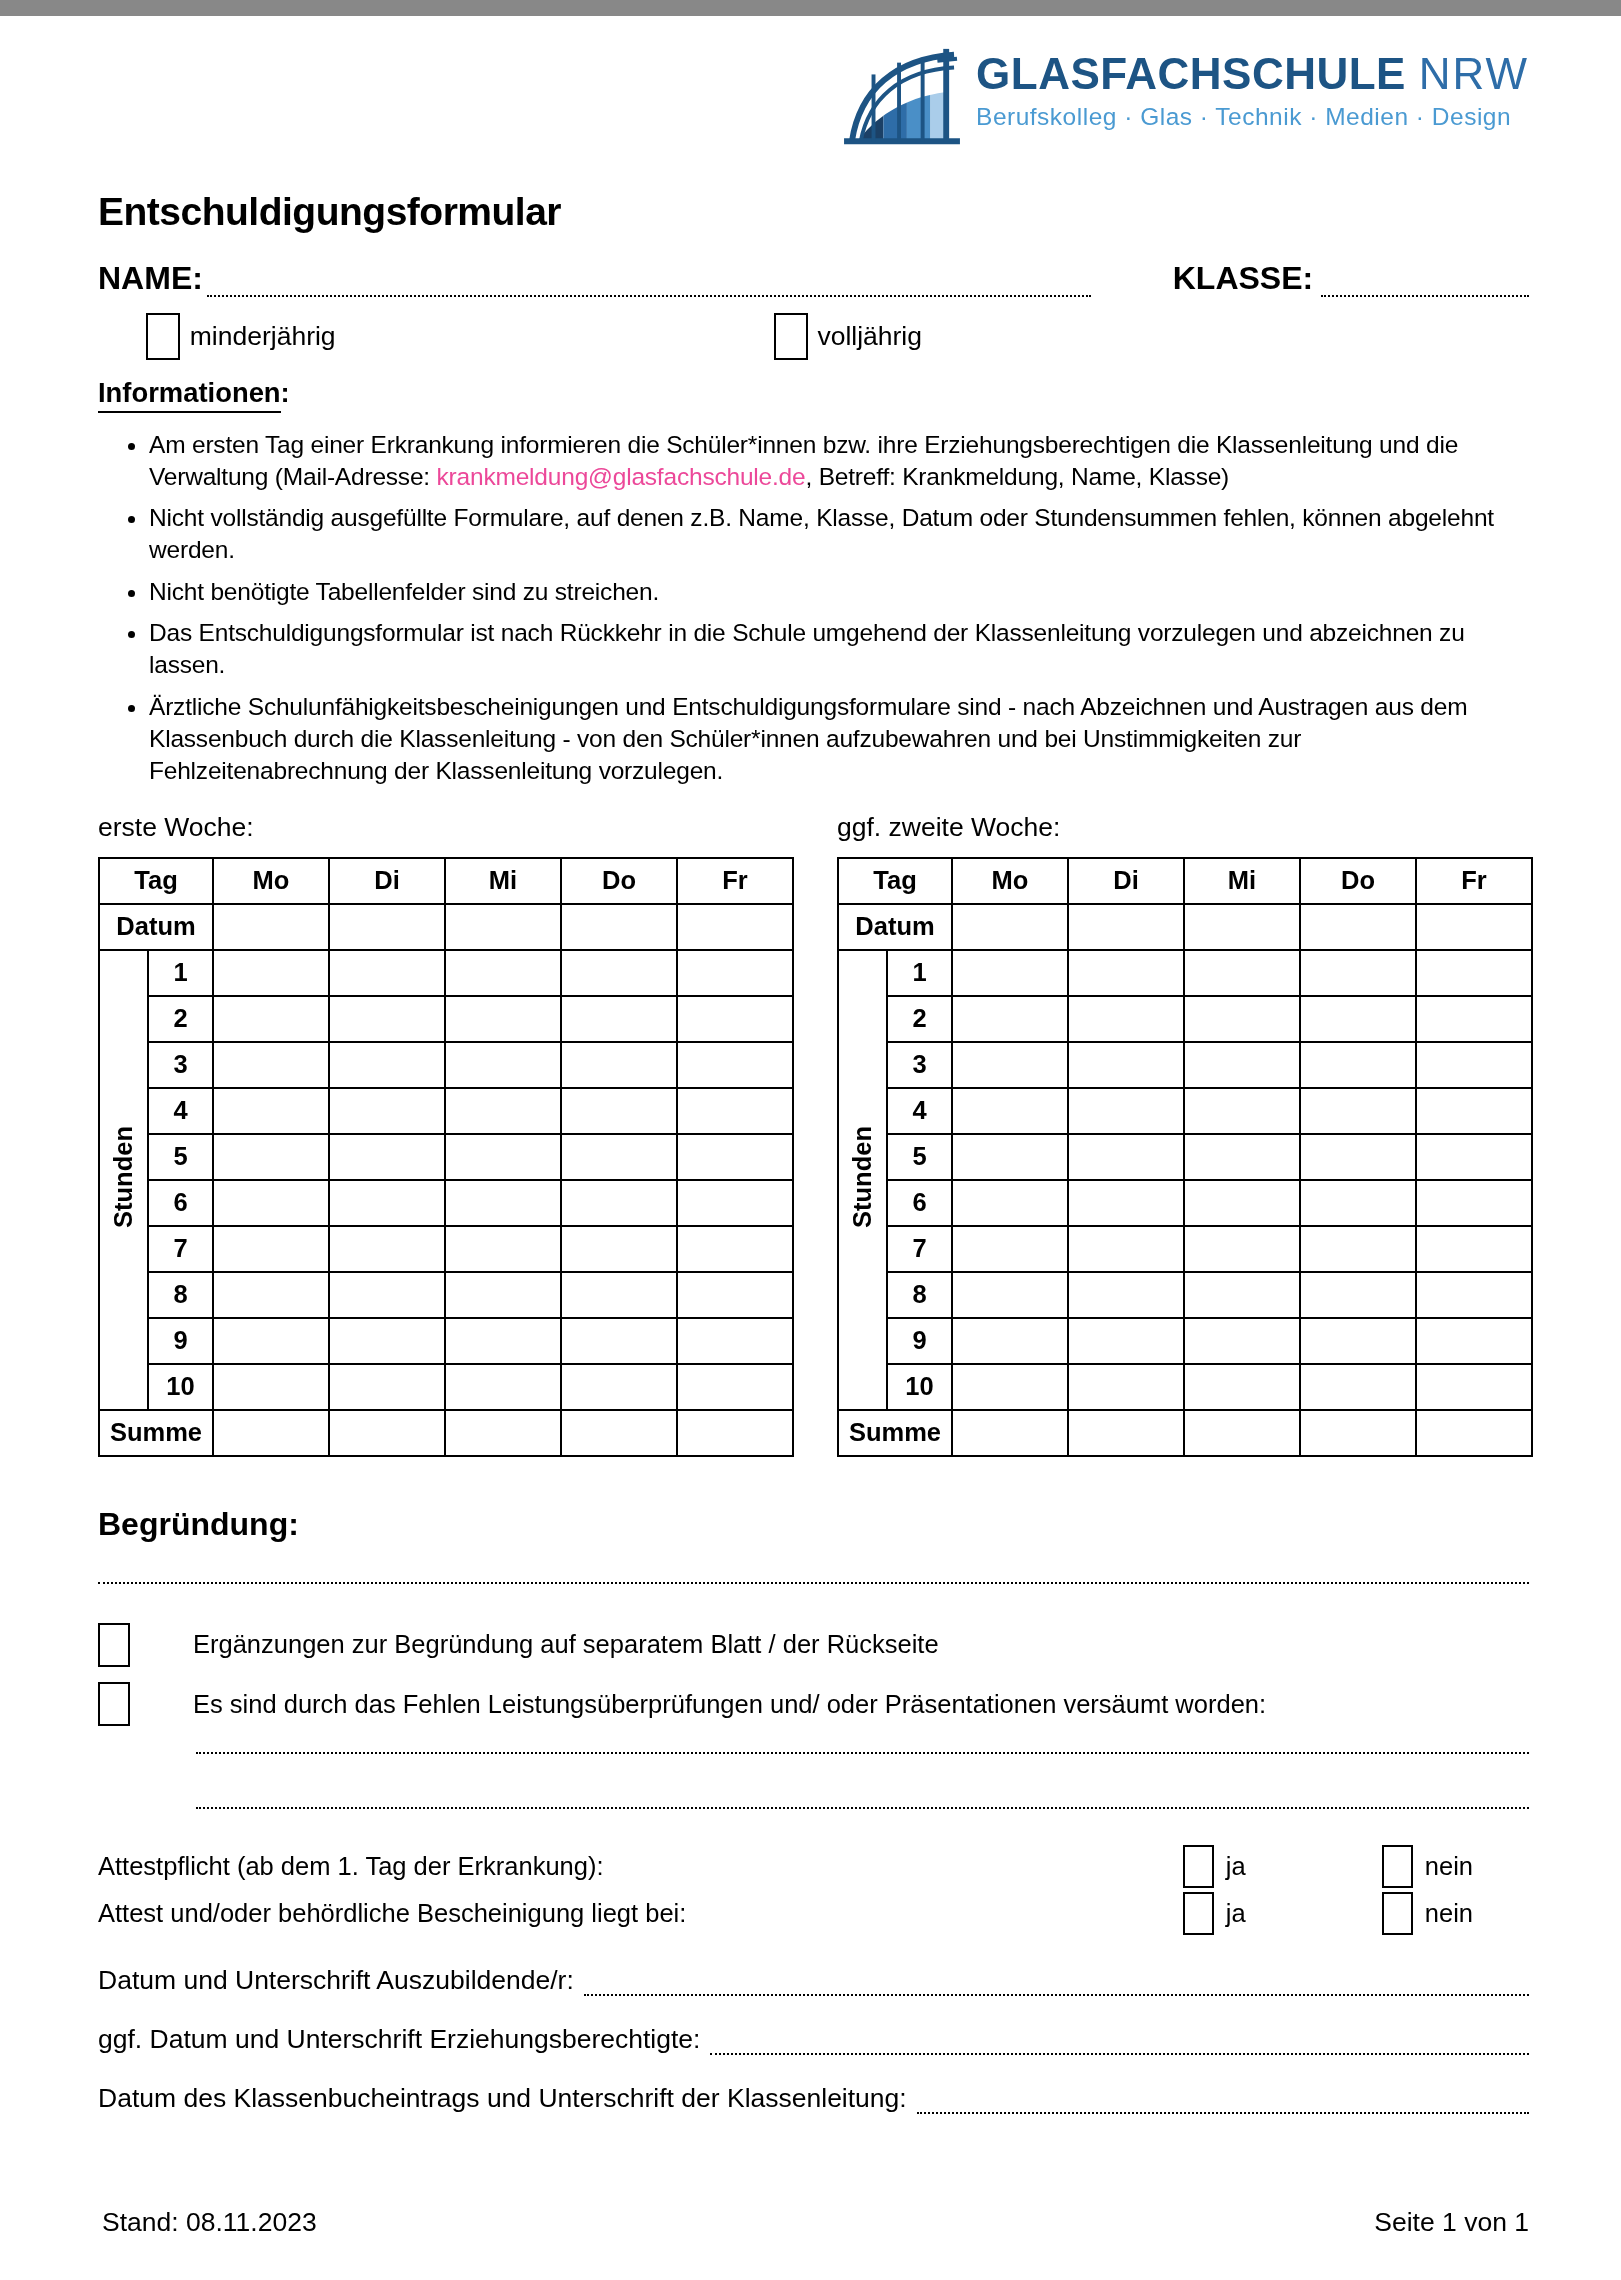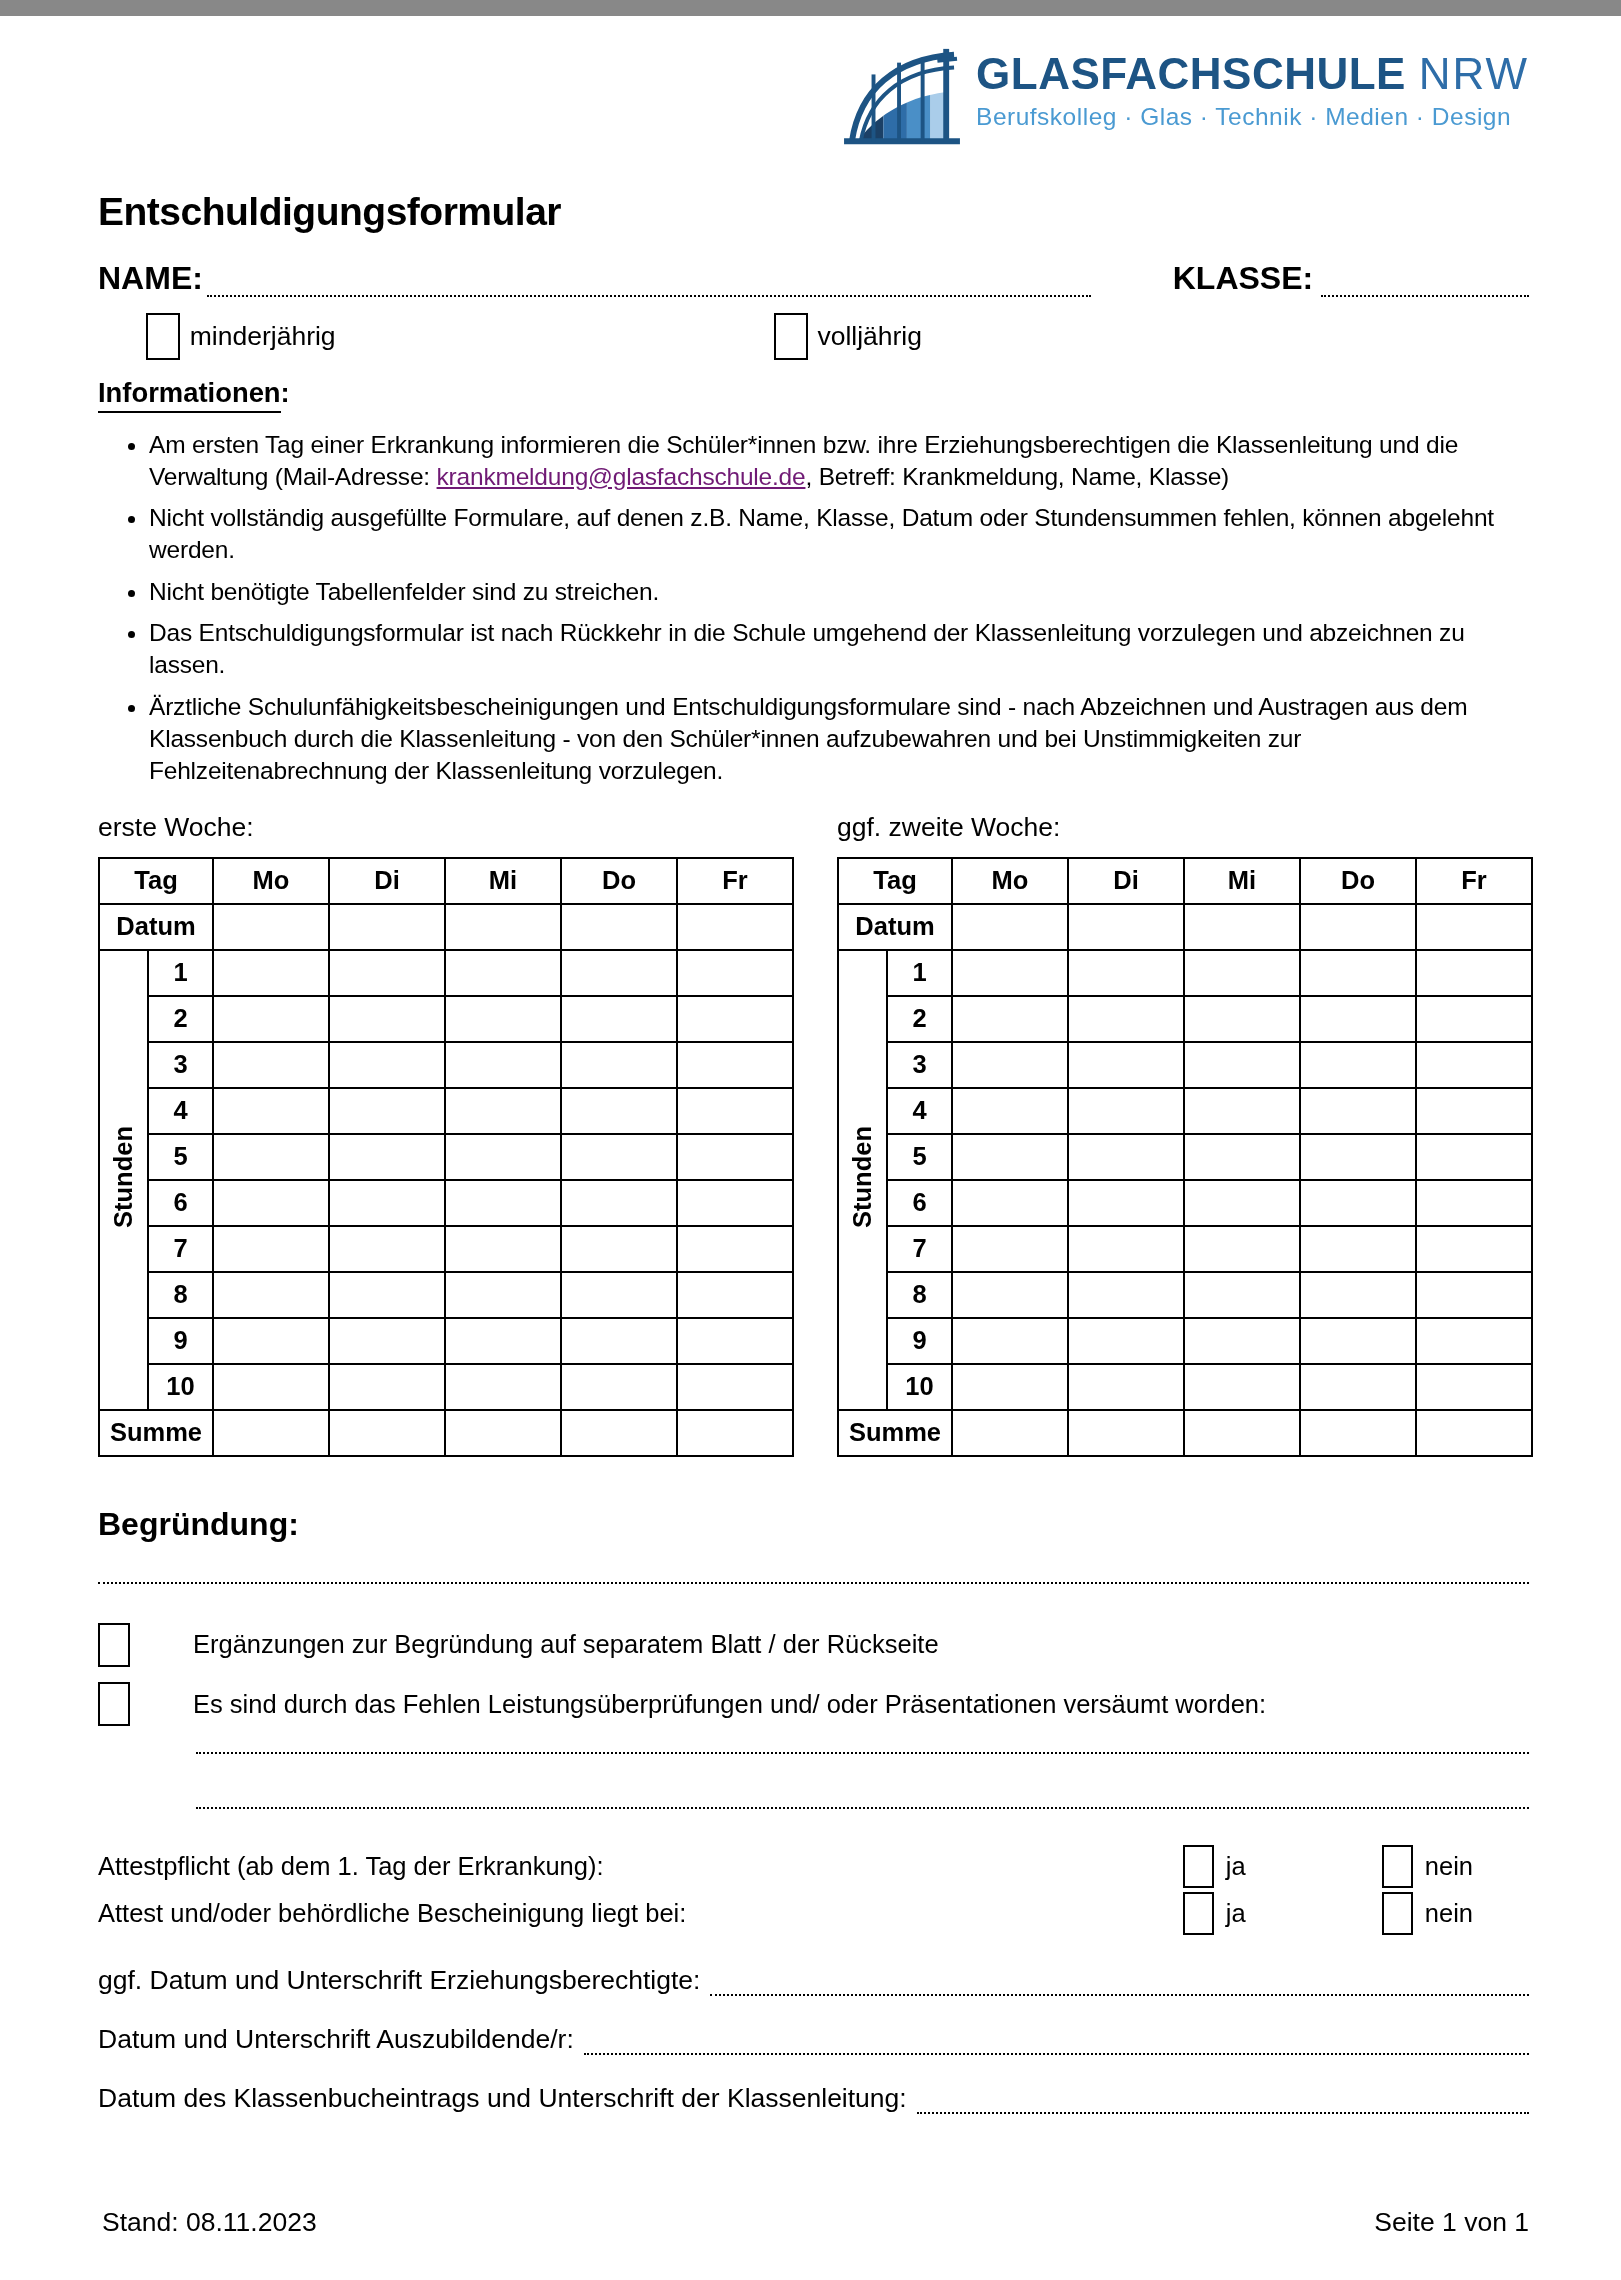--- a/index.html
+++ b/index.html
@@ -30,21 +30,21 @@
   .cb { width:34px; height:47px; border:2.9px solid #000; background:#fff; flex:0 0 auto; }
   .age-item { display:flex; align-items:center;padding-left:48px; }
   .age-item .lbl { margin-left:9.8px; }
   .age-item.adult { margin-left:390px; }
 
   
   .info-heading { margin-top:17.6px; font-size:27.4px; font-weight:700; }
   .info-heading .underlined { border-bottom:2.9px solid #000; padding-bottom:2px; display:inline-block; }
   .info-list { margin-top:15.7px; padding-left:51px; }
   .info-list li { font-size:24.5px; letter-spacing:-0.2px; line-height:1.3; margin-bottom:9.8px; }
-  .email-link { color:#701a75; text-decoration:underline; cursor:pointer; }
+  .email-link { color:#ec4899; cursor:pointer; }
 
   
   .weeks { display:flex; justify-content:space-between; margin-top:25.5px; }
   .week-block { width:692px; }
   .week-label { font-size:26.5px; margin-bottom:13.7px; }
   table.week-table { border-collapse:collapse; table-layout:fixed; width:692px; }
   table.week-table th, table.week-table td { border:2px solid #000; height:46px; padding:0; }
   table.week-table th { font-size:25.5px; font-weight:700; text-align:center; vertical-align:middle; }
   th.stunden-cell span { display:inline-block; writing-mode:vertical-rl; transform:rotate(180deg); font-weight:700; font-size:25.5px; }
 
@@ -428,25 +428,25 @@
         <span class="lbl">ja</span>
       </span>
       <span class="yesno no">
         <span class="cb3"></span>
         <span class="lbl">nein</span>
       </span>
     </div>
   </div>
 
   <div class="sig-row">
+    <span>Datum und Unterschrift Auszubildende/r:</span>
+    <span class="dotted sig-dots"></span>
+  </div>
+  <div class="sig-row">
     <span>ggf. Datum und Unterschrift Erziehungsberechtigte:</span>
-    <span class="dotted sig-dots"></span>
-  </div>
-  <div class="sig-row">
-    <span>Datum und Unterschrift Auszubildende/r:</span>
     <span class="dotted sig-dots"></span>
   </div>
   <div class="sig-row">
     <span>Datum des Klassenbucheintrags und Unterschrift der Klassenleitung:</span>
     <span class="dotted sig-dots"></span>
   </div>
 
   <div class="footer">
     <span>Stand: 08.11.2023</span>
     <span>Seite 1 von 1</span>

